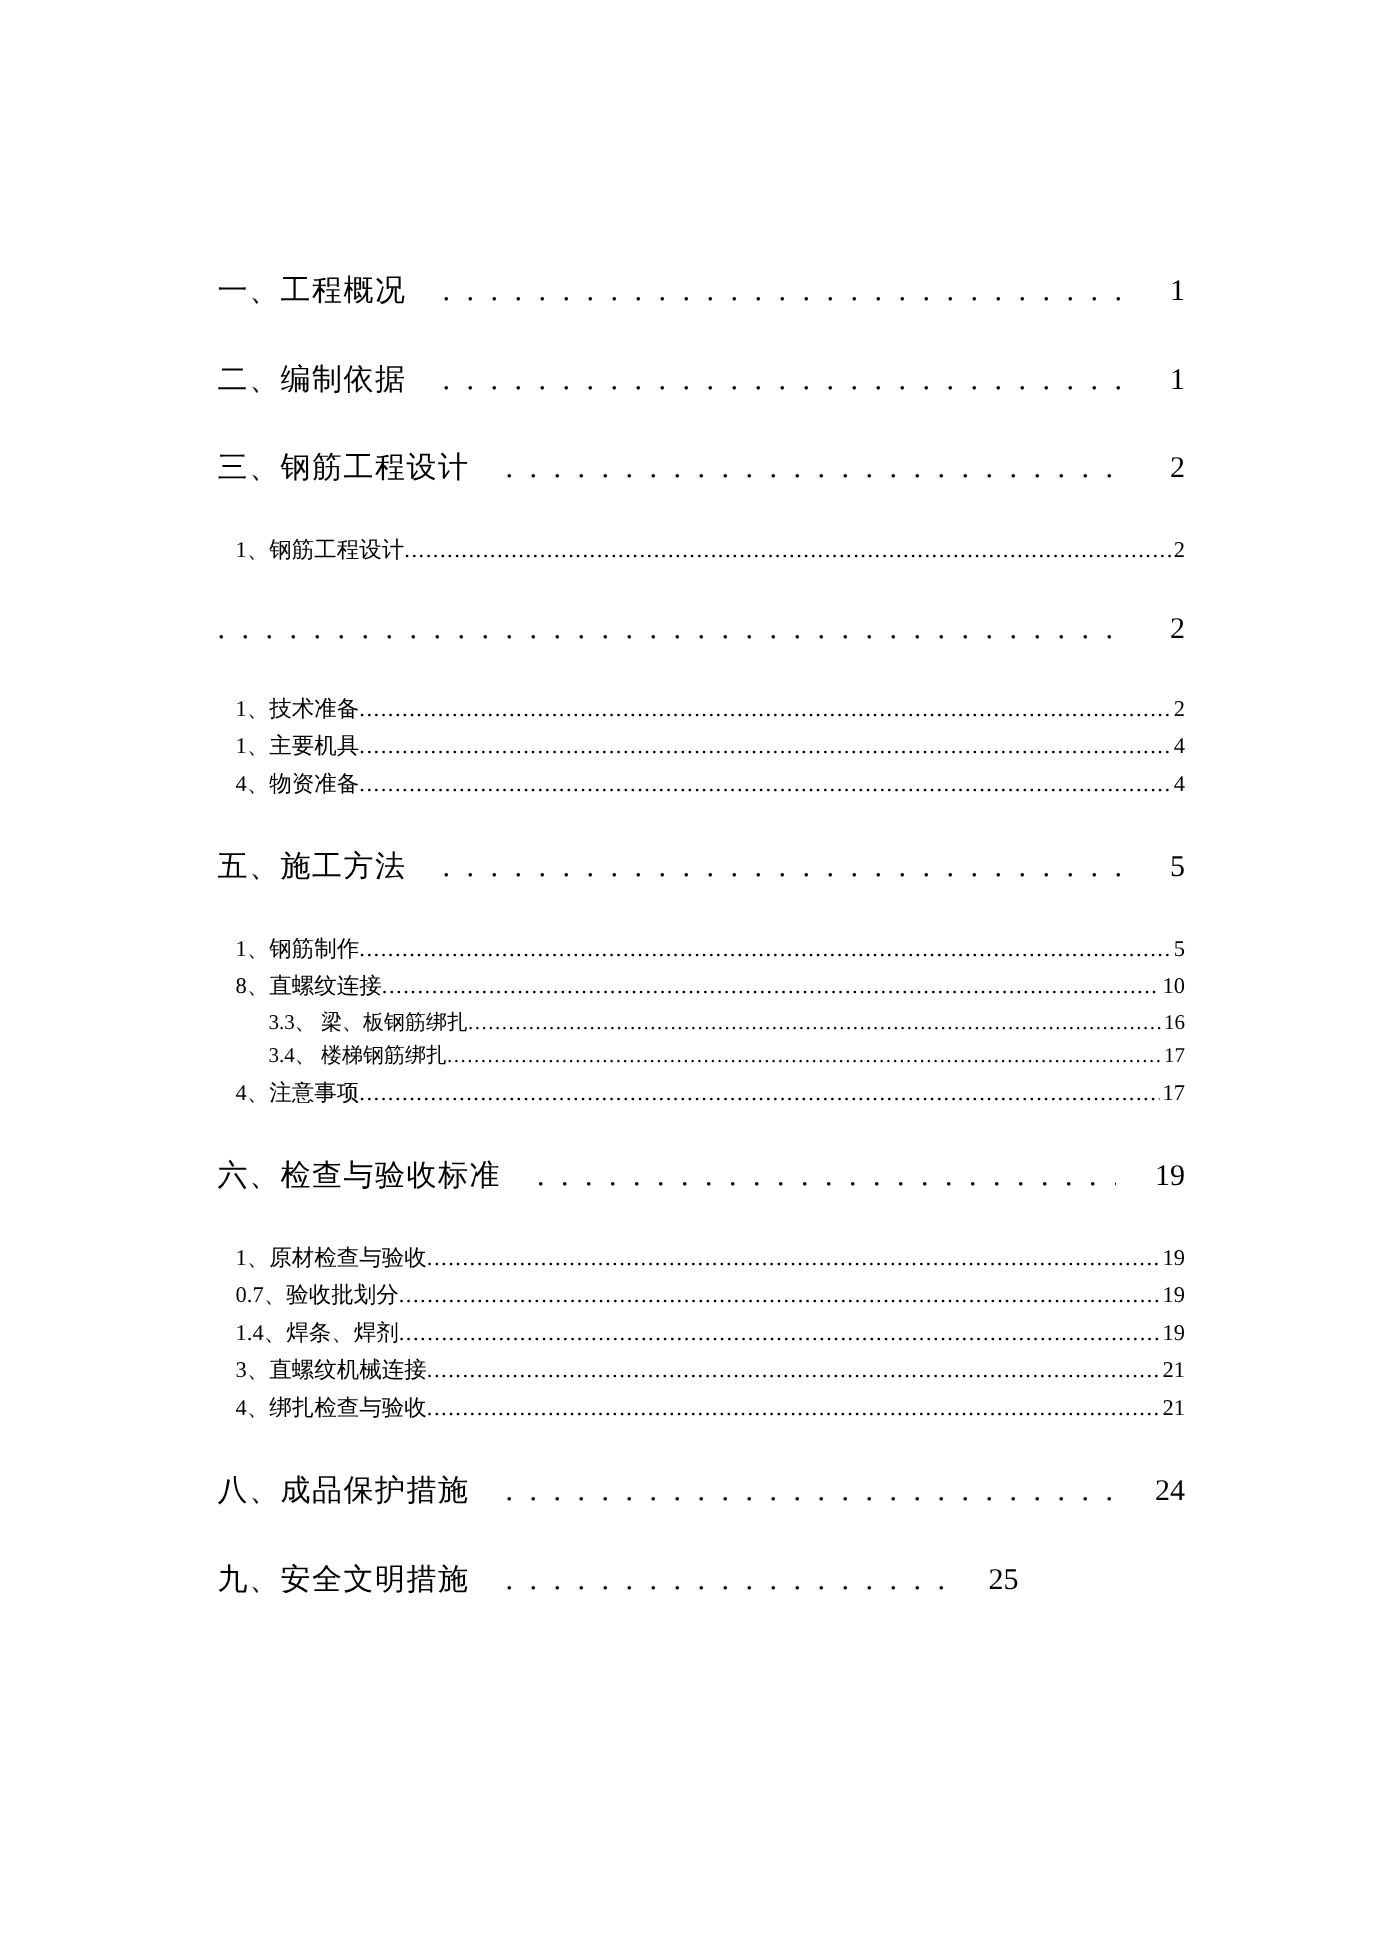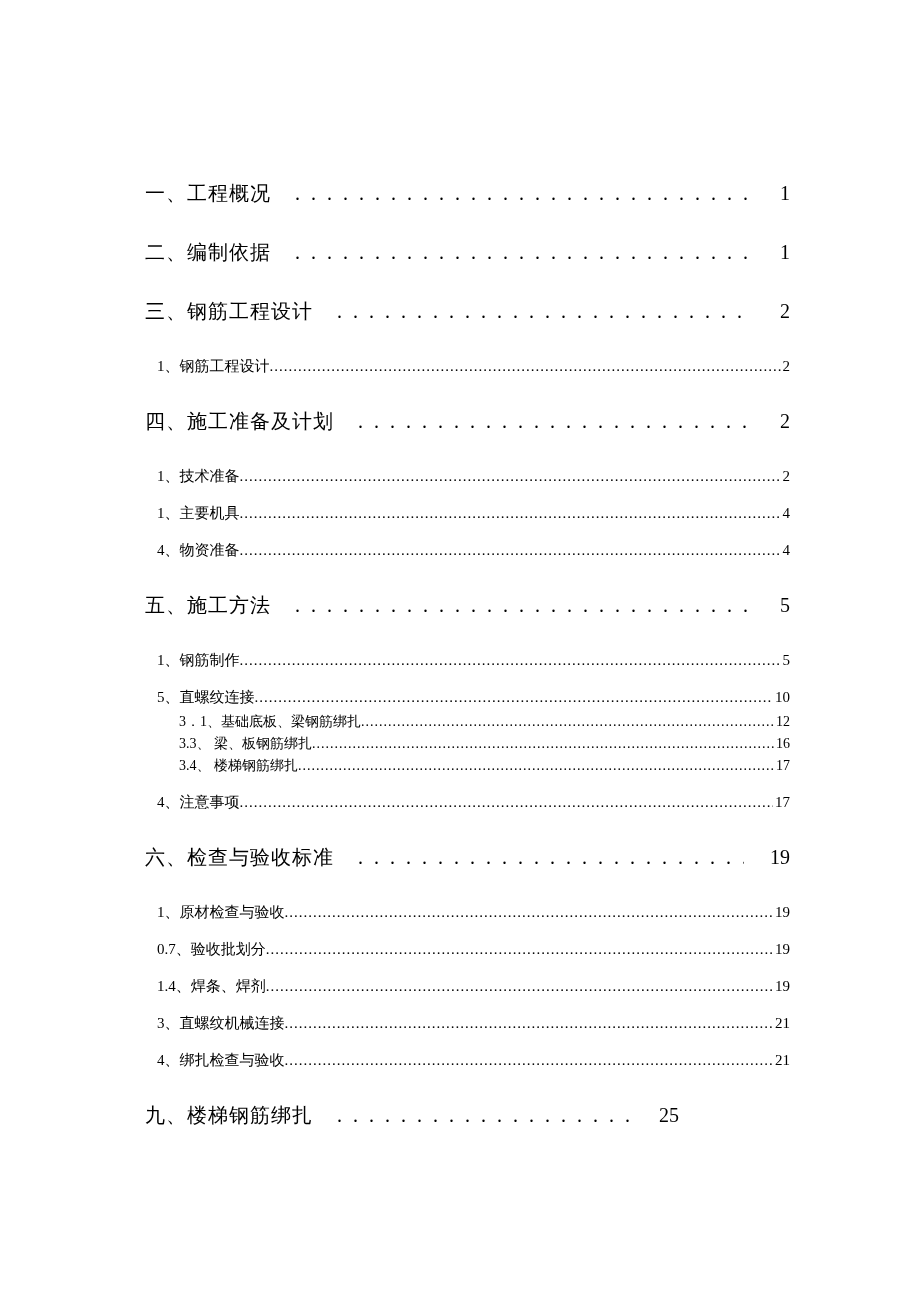--- a/index.html
+++ b/index.html
@@ -47,21 +47,21 @@
     gap: 24px;
   }
   .lvl1:first-child { margin-top: 0; }
   .lvl1 .toc-label { letter-spacing: 1px; }
   .lvl1 .toc-page { font-size: 20px; }
   .lvl1 .toc-dots { font-size: 20px; letter-spacing: 3px; }
 
   
   .lvl2 {
     font-size: 15px;
-    margin-top: 18px;
+    margin-top: 6px;
     margin-bottom: 6px;
     padding-left: 12px;
   }
   .lvl2 .toc-page { font-size: 15px; }
 
   
   .lvl3 {
     font-size: 14px;
     margin-top: 4px;
     margin-bottom: 4px;
@@ -102,21 +102,20 @@
 
   <div class="block">
     <div class="toc-row lvl2">
       <span class="toc-label">1、钢筋工程设计</span>
       <span class="toc-dots-tight"></span>
       <span class="toc-page">2</span>
     </div>
   </div>
 
   <div class="toc-row lvl1">
-    <span class="toc-label">四、施工准备及计划</span>
     <span class="toc-dots"></span>
     <span class="toc-page">2</span>
   </div>
 
   <div class="block">
     <div class="toc-row lvl2">
       <span class="toc-label">1、技术准备</span>
       <span class="toc-dots-tight"></span>
       <span class="toc-page">2</span>
     </div>
@@ -138,28 +137,23 @@
     <span class="toc-page">5</span>
   </div>
 
   <div class="block">
     <div class="toc-row lvl2">
       <span class="toc-label">1、钢筋制作</span>
       <span class="toc-dots-tight"></span>
       <span class="toc-page">5</span>
     </div>
     <div class="toc-row lvl2">
-      <span class="toc-label">5、直螺纹连接</span>
+      <span class="toc-label">8、直螺纹连接</span>
       <span class="toc-dots-tight"></span>
       <span class="toc-page">10</span>
-    </div>
-    <div class="toc-row lvl3">
-      <span class="toc-label">3．1、基础底板、梁钢筋绑扎</span>
-      <span class="toc-dots-tight"></span>
-      <span class="toc-page">12</span>
     </div>
     <div class="toc-row lvl3">
       <span class="toc-label">3.3、  梁、板钢筋绑扎</span>
       <span class="toc-dots-tight"></span>
       <span class="toc-page">16</span>
     </div>
     <div class="toc-row lvl3">
       <span class="toc-label">3.4、  楼梯钢筋绑扎</span>
       <span class="toc-dots-tight"></span>
       <span class="toc-page">17</span>
@@ -199,20 +193,25 @@
       <span class="toc-page">21</span>
     </div>
     <div class="toc-row lvl2">
       <span class="toc-label">4、绑扎检查与验收</span>
       <span class="toc-dots-tight"></span>
       <span class="toc-page">21</span>
     </div>
   </div>
 
 
+  <div class="toc-row lvl1">
+    <span class="toc-label">八、成品保护措施</span>
+    <span class="toc-dots"></span>
+    <span class="toc-page">24</span>
+  </div>
 
   <div class="toc-row lvl1 short">
-    <span class="toc-label">九、楼梯钢筋绑扎</span>
+    <span class="toc-label">九、安全文明措施</span>
     <span class="toc-dots"></span>
     <span class="toc-page">25</span>
   </div>
 
 </div>
 
 </body></html>

